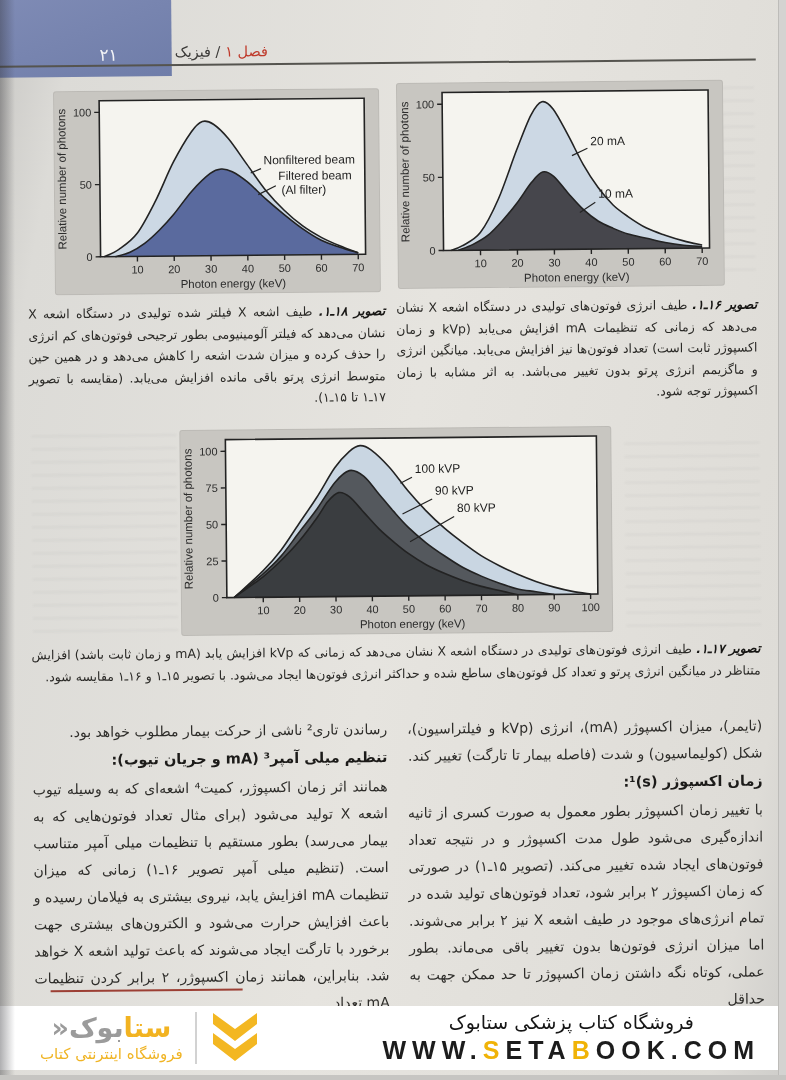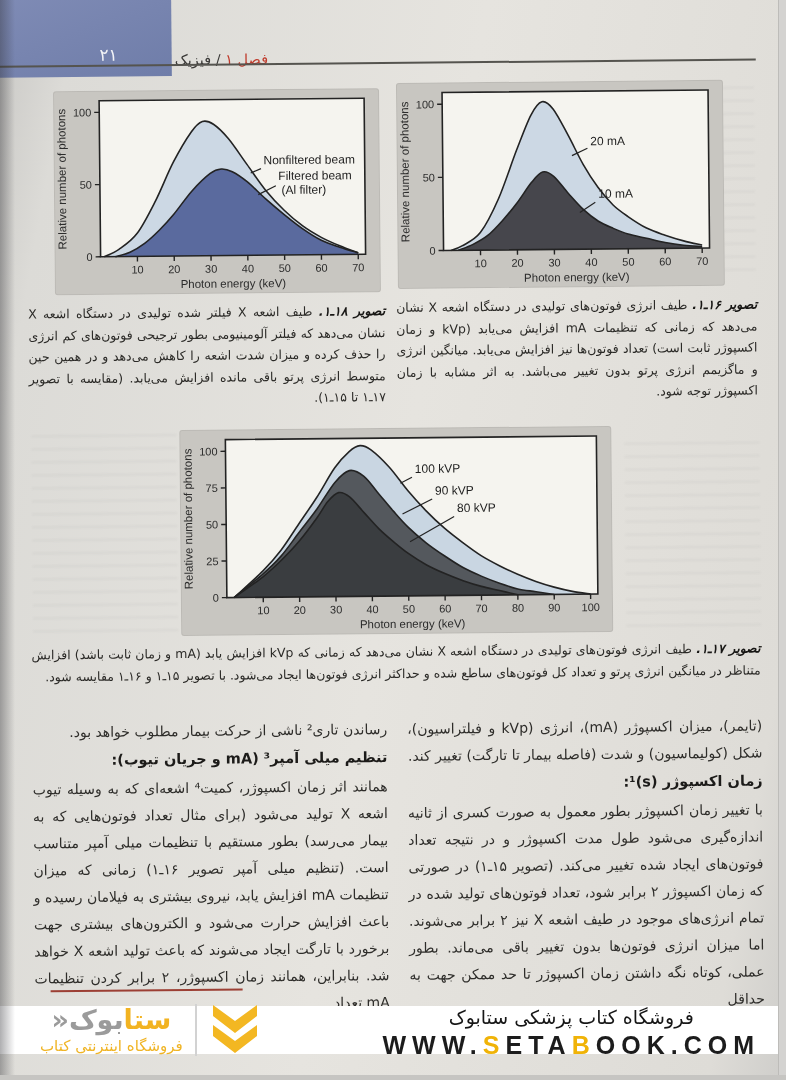--- a/index.html
+++ b/index.html
@@ -6,21 +6,21 @@
   .photo{position:relative;width:786px;height:1080px;overflow:hidden;
          background:linear-gradient(100deg,#c9c8c5,#dcdbd7 8%,#e6e4df 50%,#dedcd7 92%,#cecdca);
          font-family:"DejaVu Sans",sans-serif;}
   
   .content{position:absolute;left:0;top:0;width:786px;height:1010px;
            transform:rotate(-0.55deg);transform-origin:393px 505px;}
   .corner-block{position:absolute;left:-10px;top:-12px;width:186px;height:86px;
                 background:linear-gradient(160deg,#808cb6,#6f7da9);
                 color:#f2f3f6;font-size:17px;display:flex;align-items:flex-end;justify-content:flex-end;
                 padding:0 54px 12px 0;box-sizing:border-box;}
-  .chapter{position:absolute;left:179px;top:50px;font-size:14.5px;color:#3a3937;
+  .chapter{position:absolute;left:179px;top:42px;font-size:14.5px;color:#3a3937;
            direction:rtl;white-space:nowrap;text-align:right;}
   .chapter .red{color:#bf3a2b;}
   .header-rule{position:absolute;left:-8px;top:62px;width:768px;height:2px;background:#55544f;}
 
   .chart-panel{position:absolute;background:#c8c6c1;border-radius:3px;
                box-shadow:inset 0 0 0 1px rgba(0,0,0,.06);}
   .chart-left {left:57px; top:88px; width:326px; height:204px;}
   .chart-right{left:400px;top:83px; width:327px; height:206px;}
   .chart-mid  {left:180px;top:428px;width:432px; height:206px;}
 
@@ -37,22 +37,22 @@
   .col h3{margin:1px 0;font-size:14.5px;color:#1c1b19;}
   .col p{margin:0;}
   .footnote-rule{position:absolute;left:46px;top:987px;width:192px;height:2px;background:#9c3f34;}
 
   .ghost{position:absolute;opacity:.055;filter:blur(1px);
          background:repeating-linear-gradient(#555 0 2px,transparent 2px 13px);}
   .g1{left:625px;top:445px;width:135px;height:185px;}
   .g2{left:32px;top:432px;width:145px;height:200px;}
   .g3{left:700px;top:90px;width:58px;height:190px;}
 
-  .footer{position:absolute;left:0;top:1006px;width:786px;height:48px;background:#ffffff;
-          display:flex;justify-content:space-between;
+  .footer{position:absolute;left:0;top:1006px;width:786px;height:64px;background:#ffffff;
+          display:flex;align-items:center;justify-content:space-between;
           padding:0 26px 0 40px;box-sizing:border-box;}
   .logo{display:flex;align-items:center;gap:12px;}
   .logo-text{text-align:center;}
   .logo-word{font-size:27px;font-weight:bold;direction:rtl;line-height:1;}
   .logo-word .y{color:#f2b321;} .logo-word .g{color:#9b9b9b;}
   .logo-sub{font-size:15px;color:#f0b424;margin-top:4px;direction:rtl;}
   .logo-divider{width:2px;height:52px;background:#d2d2d2;}
   .footer-right{text-align:center;}
   .store-line{font-size:19px;color:#161616;direction:rtl;margin-bottom:3px;}
   .site-url{font-family:"Liberation Sans","DejaVu Sans",sans-serif;font-weight:bold;

